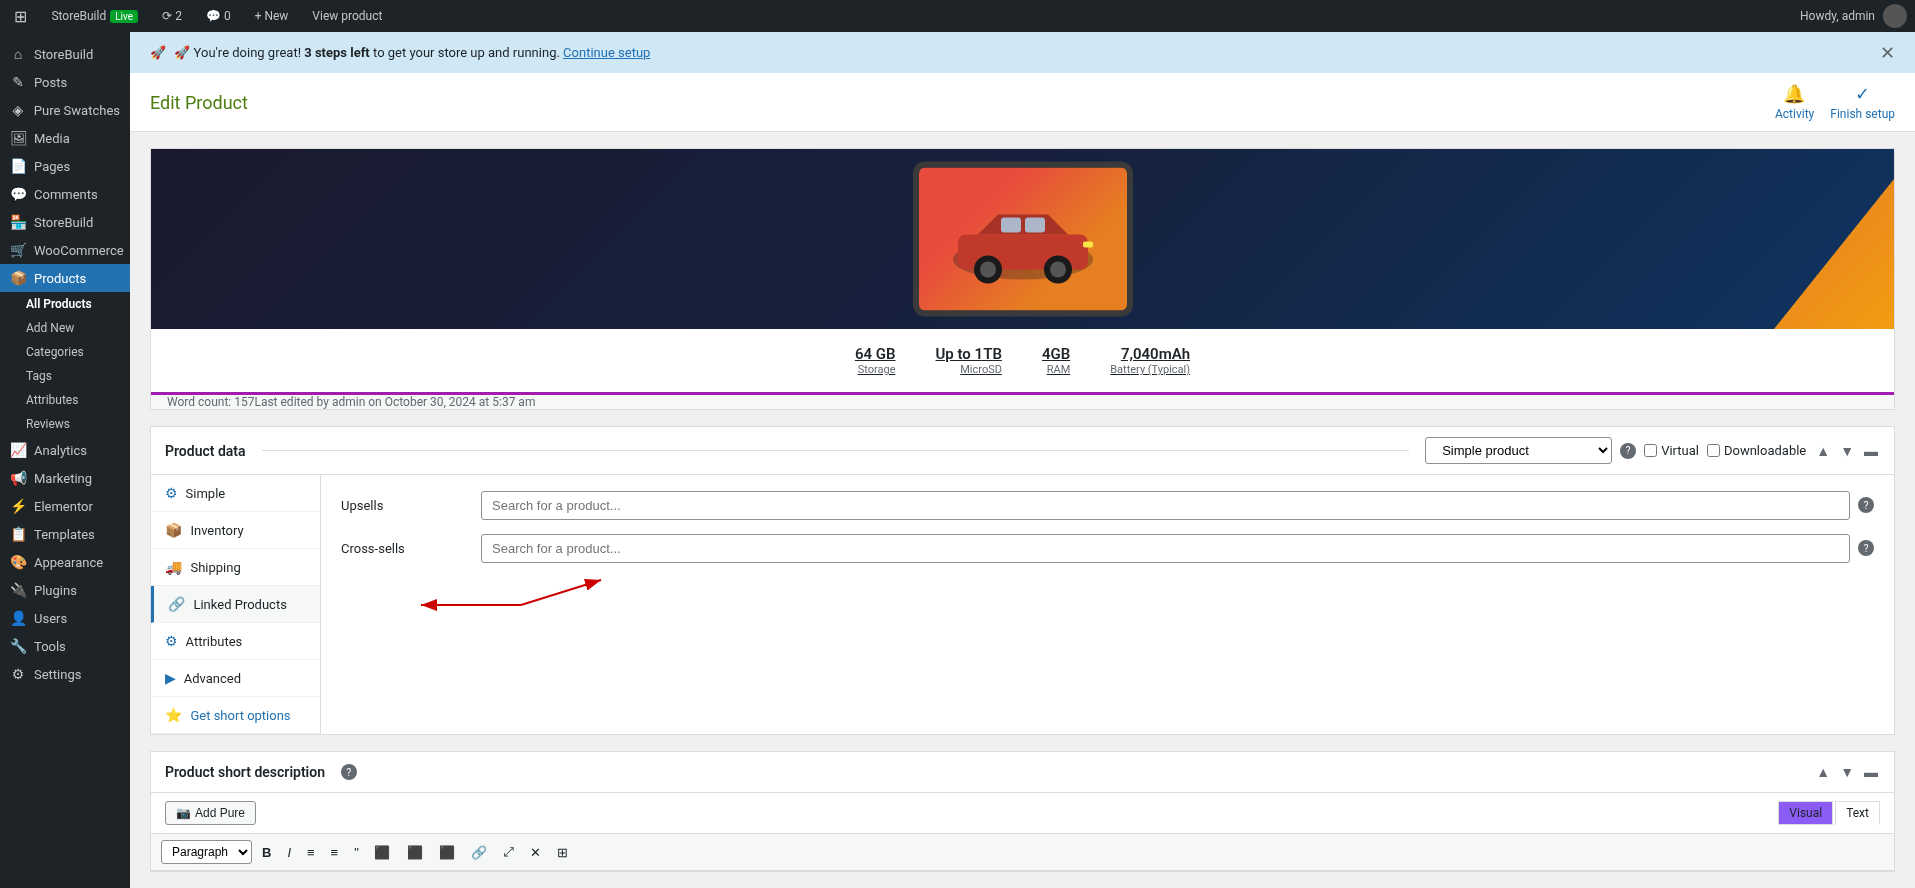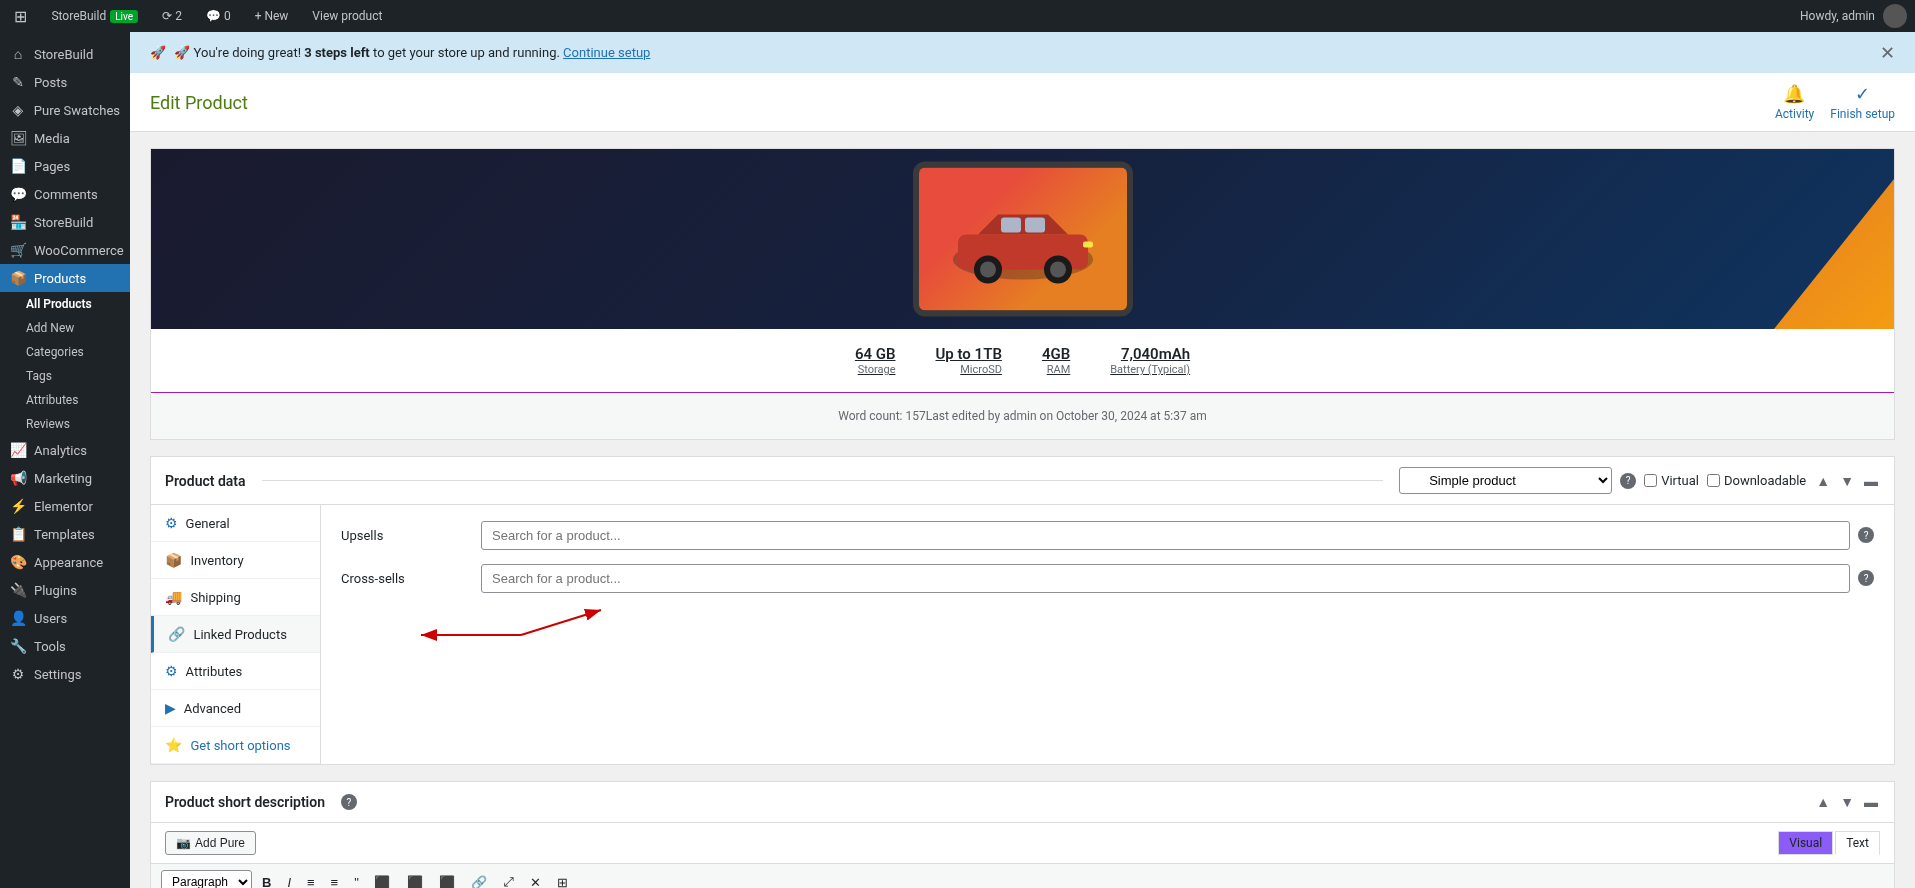--- a/index.html
+++ b/index.html
@@ -120,25 +120,25 @@
       gap: 40px;
       padding: 16px;
       background: #fff;
     }
     .spec-item { text-align: right; text-decoration: underline; }
     .spec-value { font-size: 15px; font-weight: 600; color: #1d2327; }
     .spec-label { font-size: 11px; color: #646970; }
 
     .word-count-bar {
       display: flex;
-      justify-content: center;
-      align-items: center;
-      padding: 16px 16px;
+      justify-content: flex-start;
+      align-items: center;
+      padding: 0 16px;
       background: #f6f7f7;
-      border-top: 1px solid #a21caf;
+      border-top: 3px solid #a21caf;
       font-size: 12px;
       color: #646970;
     }
 
     
     .section-box {
       background: #fff;
       border: 1px solid #dcdcde;
       margin-bottom: 16px;
     }
@@ -149,21 +149,21 @@
       padding: 10px 14px;
       border-bottom: 1px solid #dcdcde;
       background: #fff;
     }
     .section-header h2 { font-size: 14px; font-weight: 600; color: #1d2327; }
     .section-header-right { margin-left: auto; display: flex; gap: 6px; }
     .collapse-btn { cursor: pointer; color: #646970; font-size: 14px; padding: 2px; }
     .product-type-select {
       border: 1px solid #8c8f94;
       border-radius: 3px;
-      padding: 4px 25px;
+      padding: 4px 12px;
       font-size: 13px;
       background: #fff;
     }
     .virtual-cb, .downloadable-cb { display: flex; align-items: center; gap: 4px; font-size: 13px; }
     .help-icon { display: inline-flex; align-items: center; justify-content: center; width: 16px; height: 16px; background: #646970; color: #fff; border-radius: 50%; font-size: 10px; cursor: pointer; }
 
     
     .product-data-layout { display: flex; }
     .product-data-tabs {
       width: 170px;
@@ -489,21 +489,21 @@
             <span class="collapse-btn">▼</span>
             <span class="collapse-btn">▬</span>
           </div>
         </div>
 
         <div class="product-data-layout">
 
           <div class="product-data-tabs">
             <div class="product-tab-item">
               <span class="tab-icon">⚙</span>
-              <span>General</span>
+              <span>Simple</span>
             </div>
             <div class="product-tab-item">
               <span class="tab-icon">📦</span>
               <span>Inventory</span>
             </div>
             <div class="product-tab-item">
               <span class="tab-icon">🚚</span>
               <span>Shipping</span>
             </div>
             <div class="product-tab-item active">

